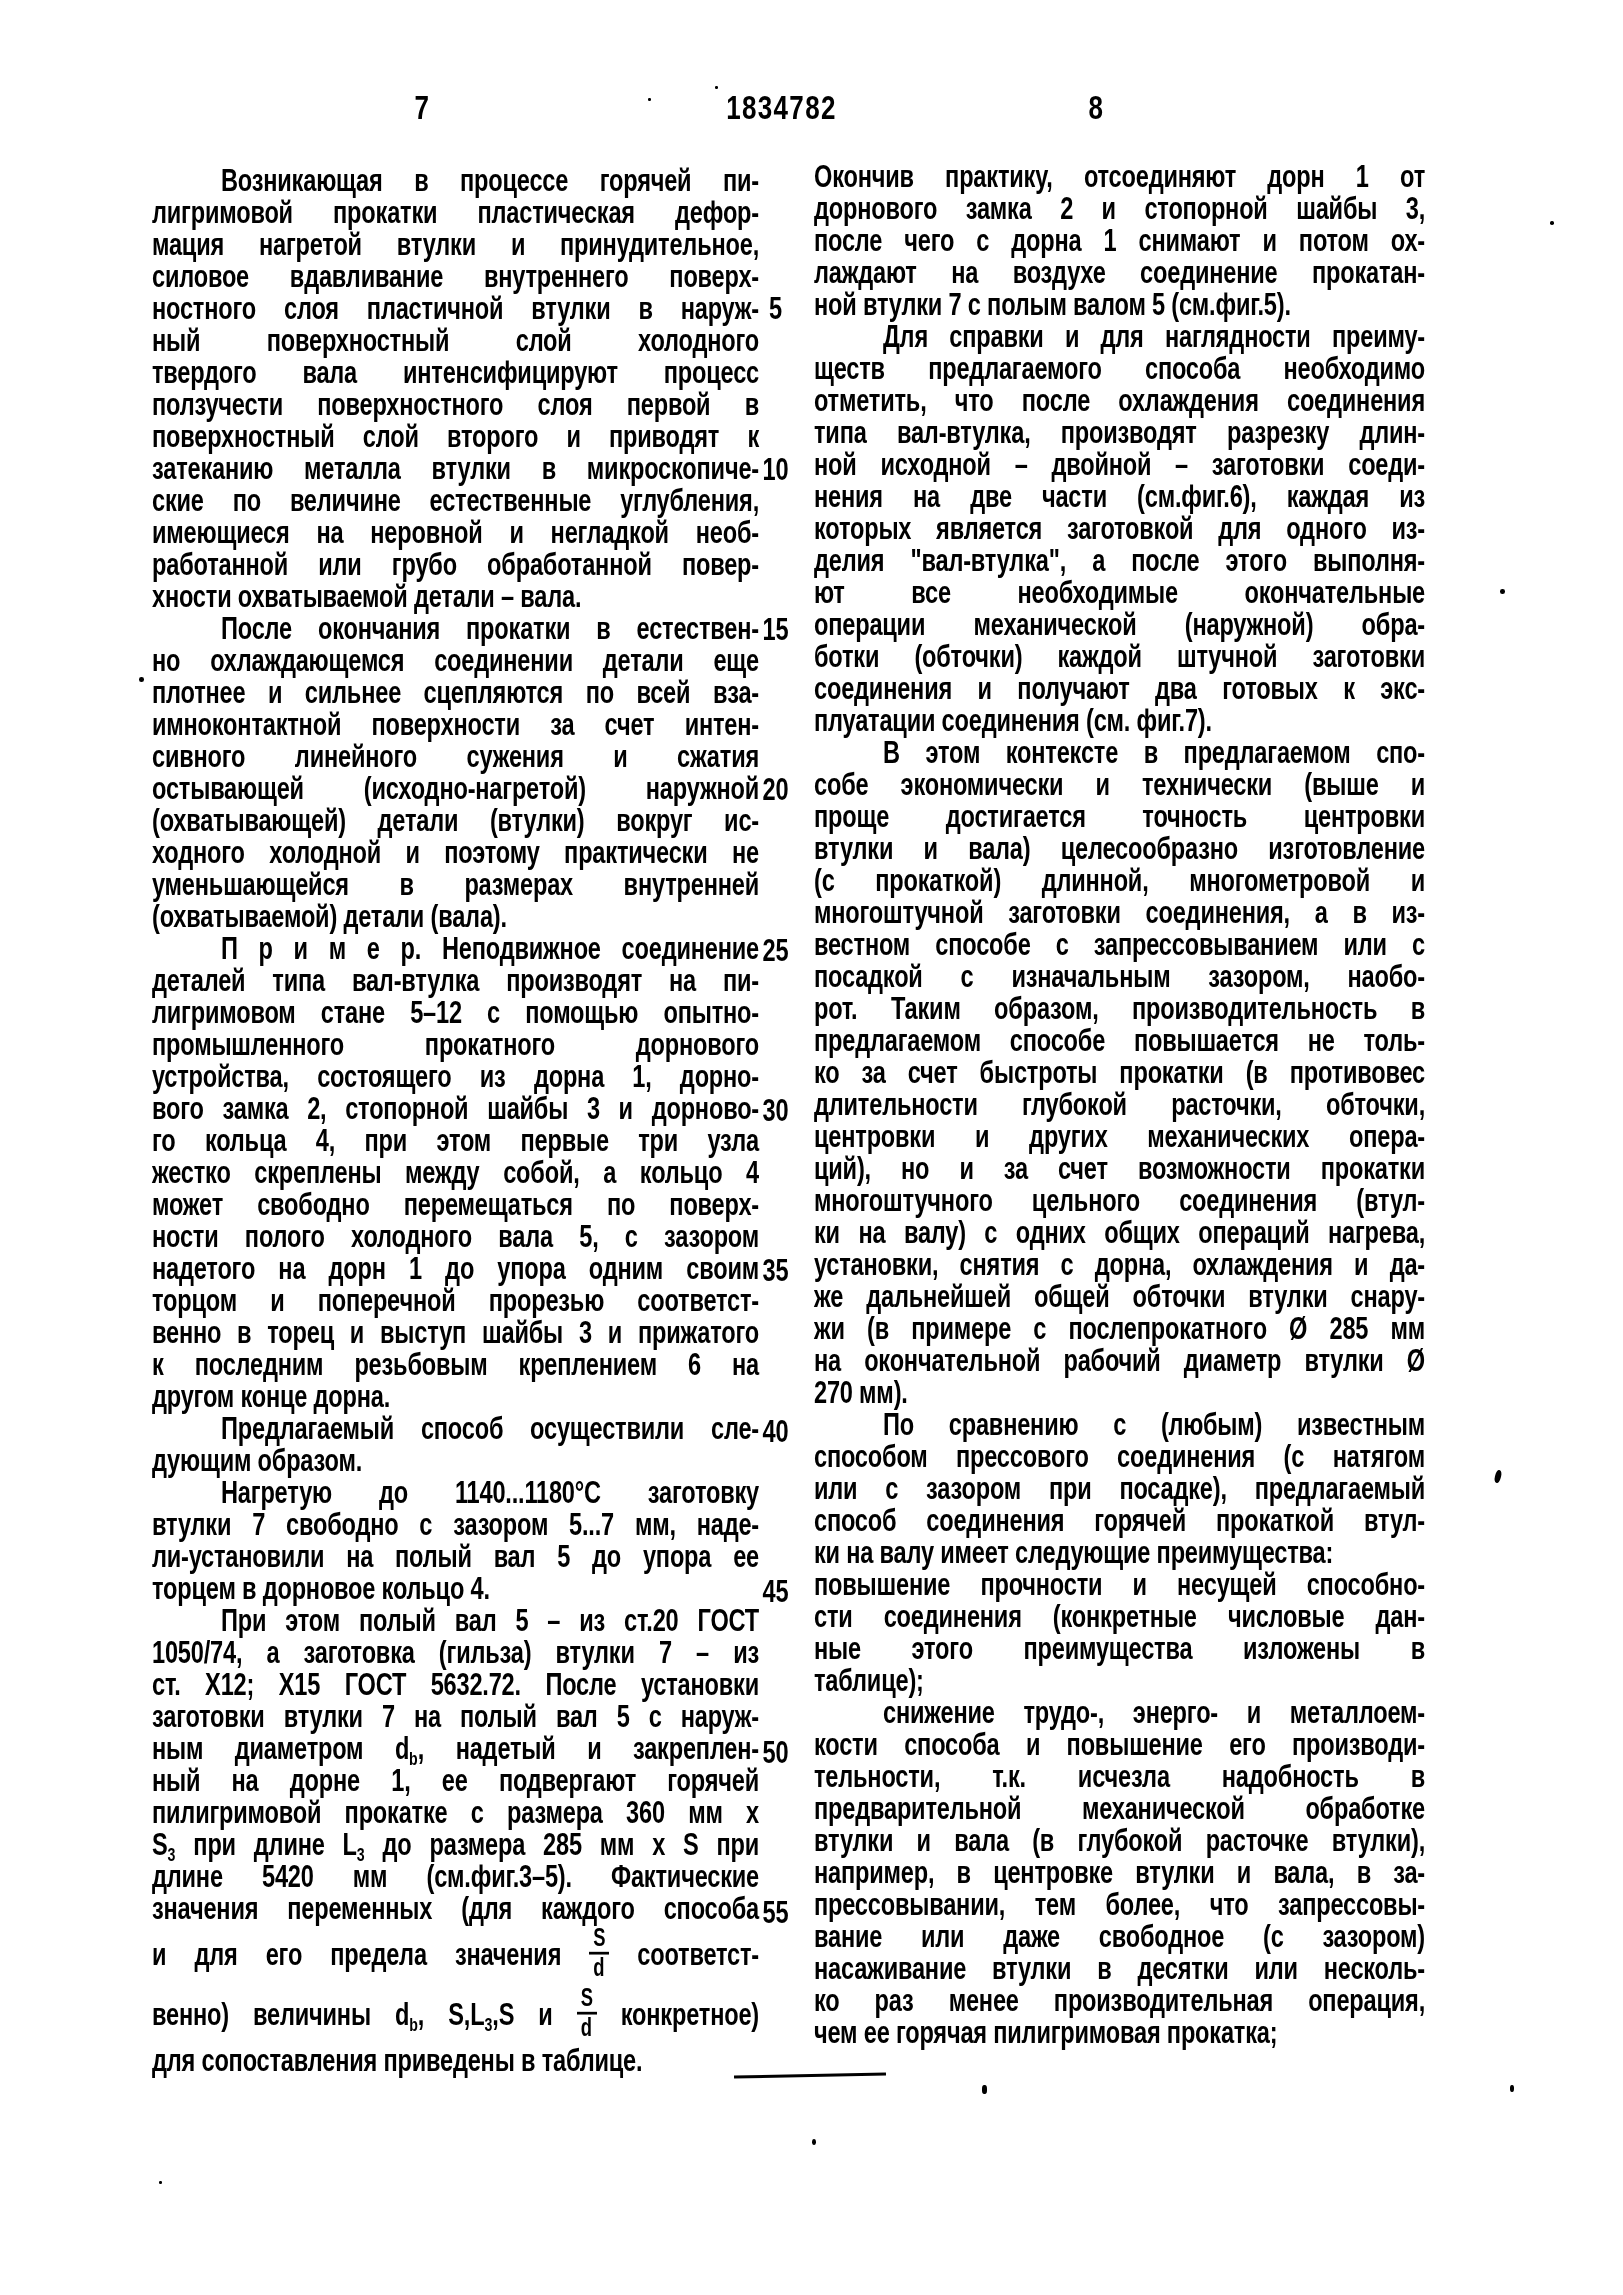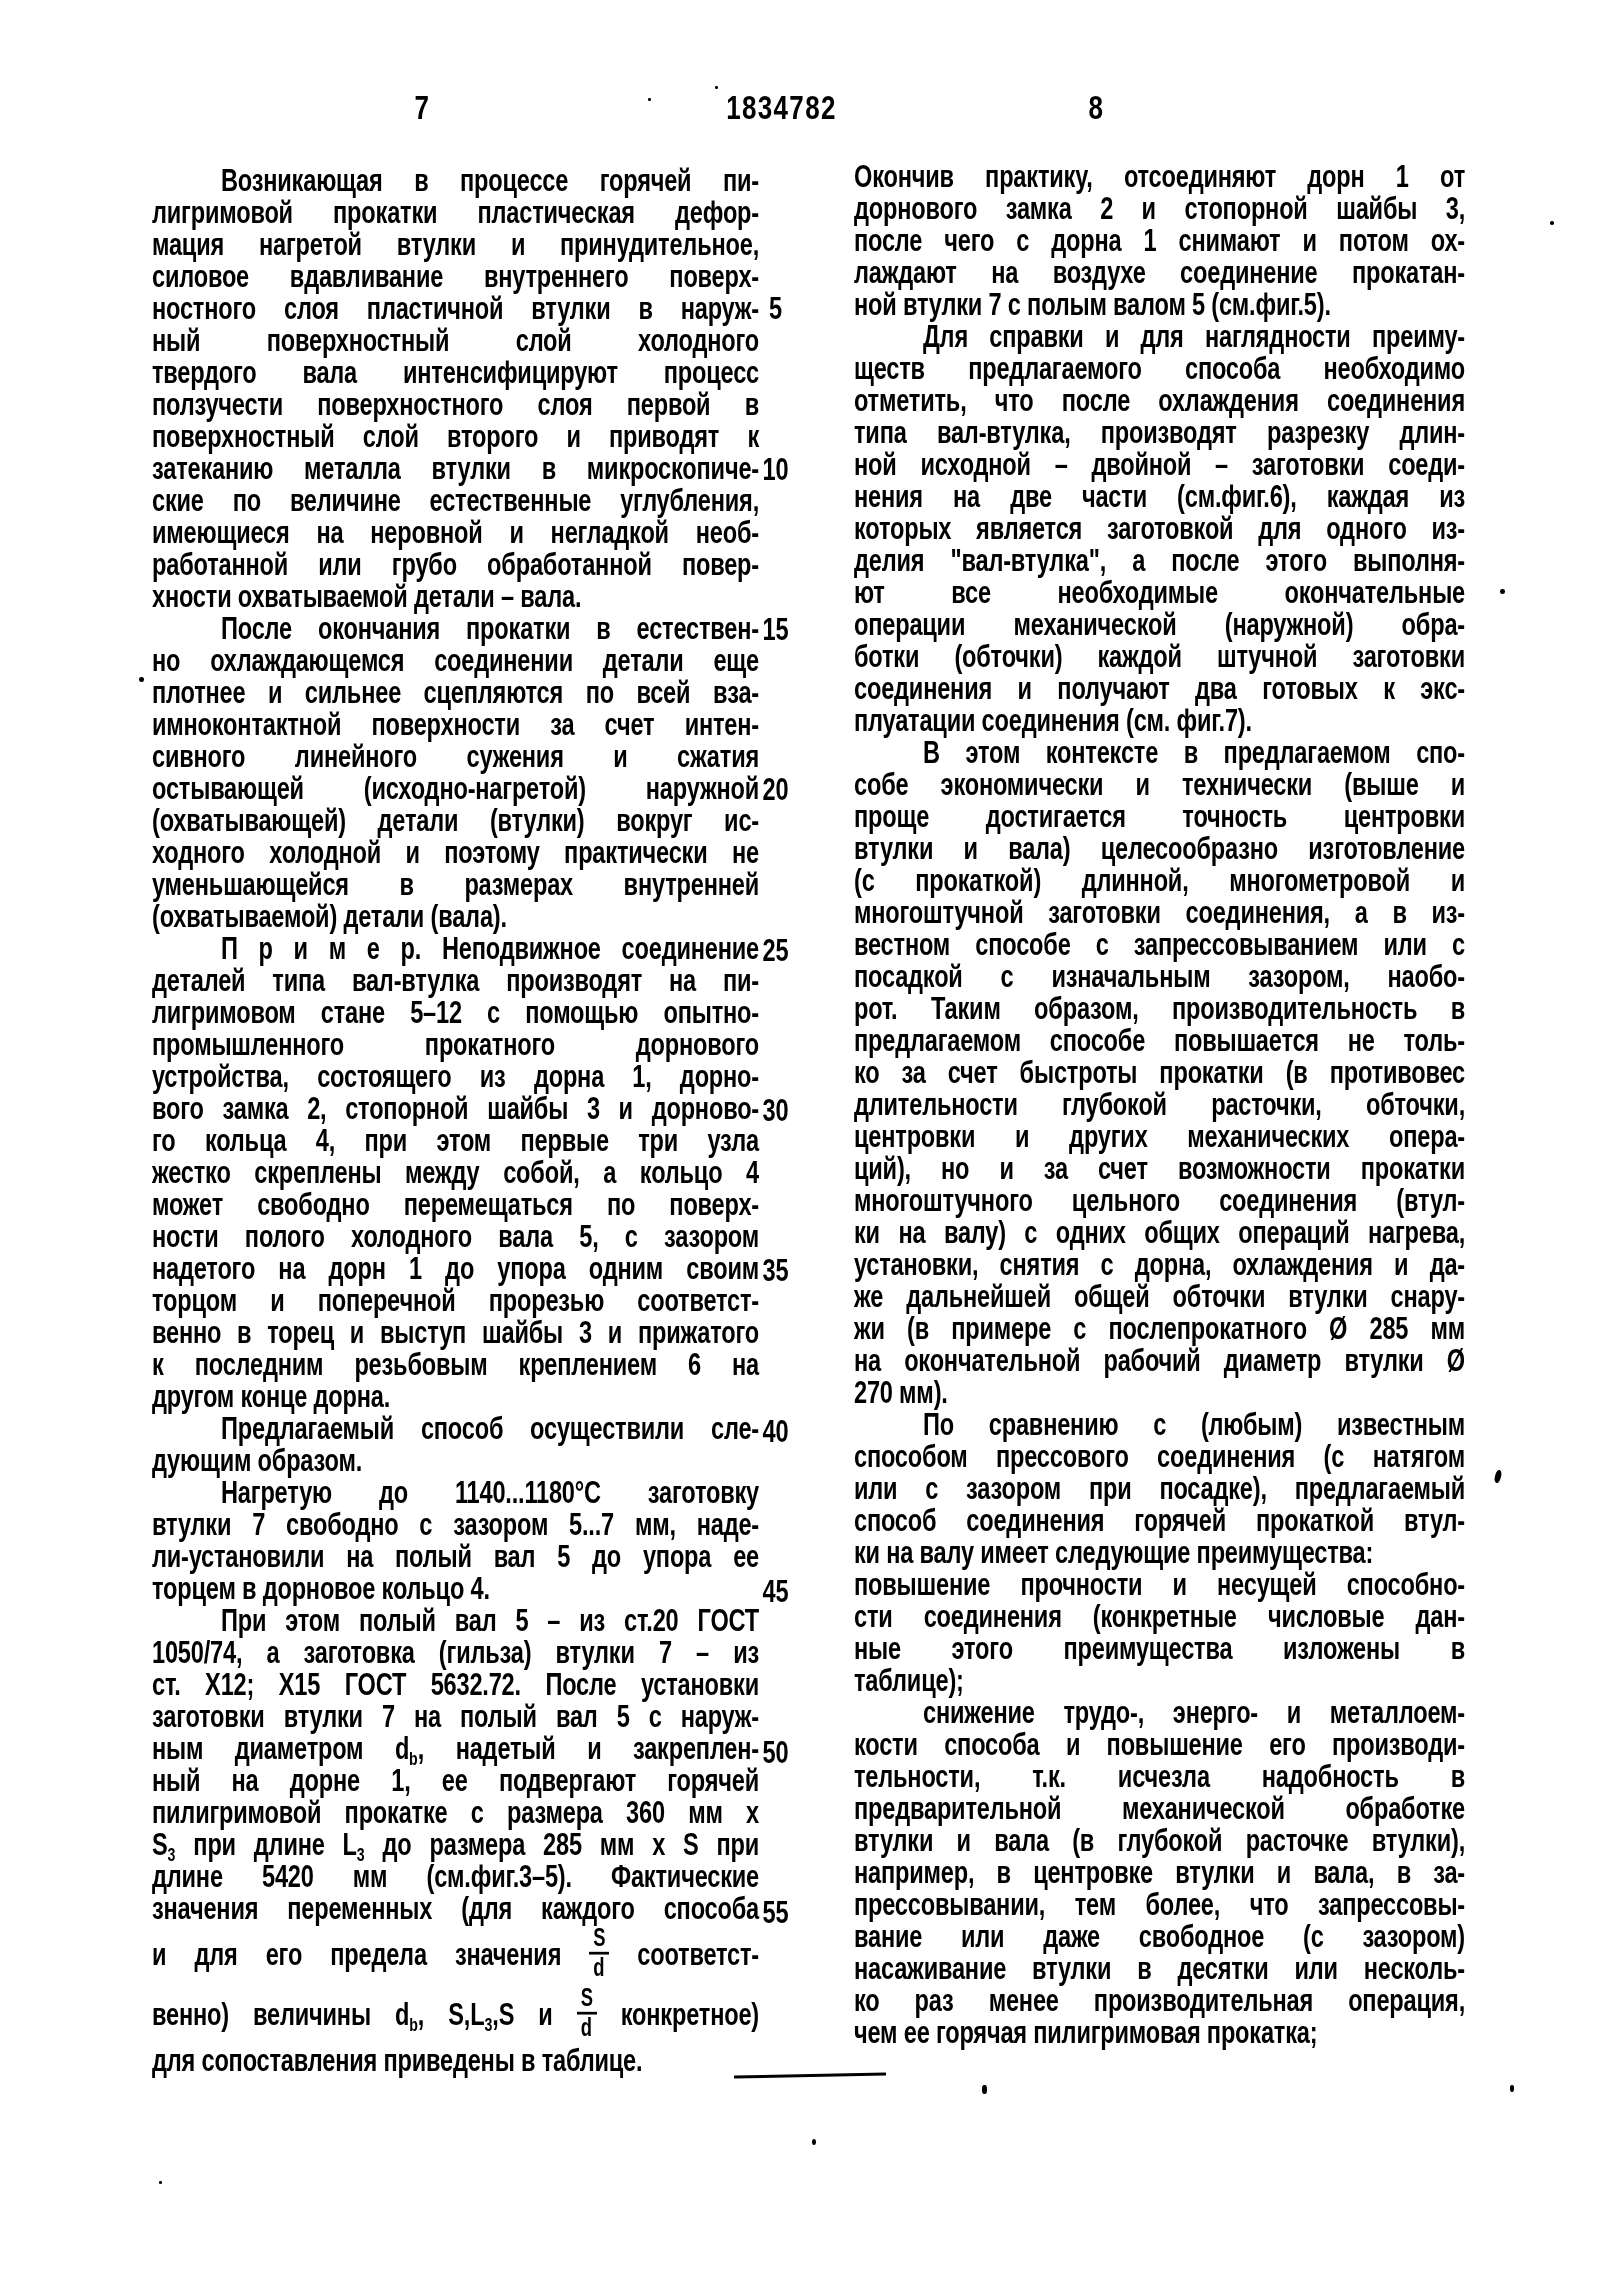--- a/index.html
+++ b/index.html
@@ -11,21 +11,21 @@
   .hdr{
     position:absolute;top:90px;height:34px;line-height:34px;
     font-size:26px;text-align:center;letter-spacing:1.3px;
     transform:scaleY(1.28);transform-origin:50% 50%;
   }
   #hdr-left{left:393px;width:59px;}
   #hdr-num{left:670px;width:223px;}
   #hdr-right{left:1067px;width:59px;}
   .col{position:absolute;font-size:23.6px;letter-spacing:-0.2px;}
   #col-left{left:152px;top:164px;width:607px;}
-  #col-right{left:814px;top:160px;width:611px;margin-left:40px;}
+  #col-right{left:814px;top:160px;width:611px;}
   .line{
     height:32px;line-height:32px;
     text-align:justify;text-align-last:justify;
     transform:scaleY(1.36);transform-origin:50% 50%;
     white-space:normal;
   }
   .line.e{text-align-last:left;}
   .line.i{text-indent:69px;}
   .line.f{height:60px;line-height:60px;}
   sub{font-size:0.6em;vertical-align:-0.3em;letter-spacing:0;}

